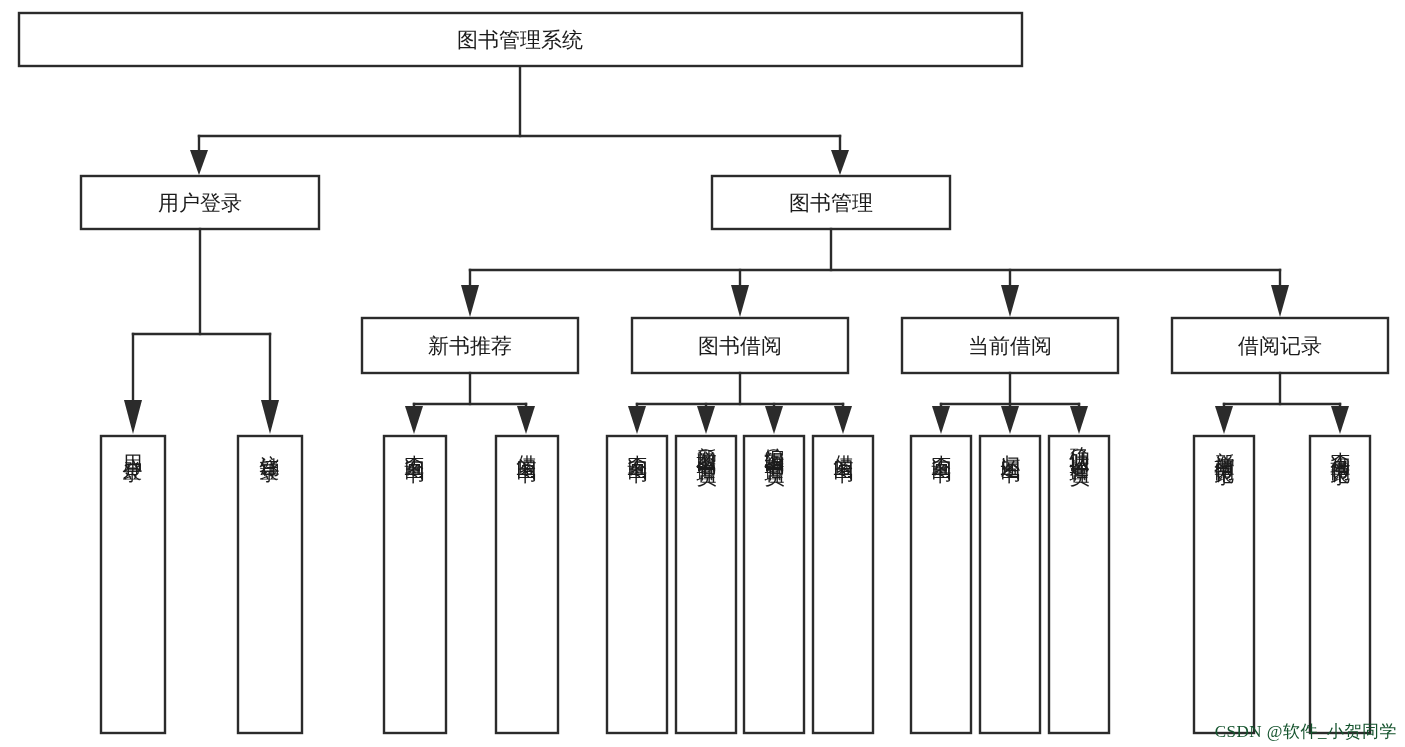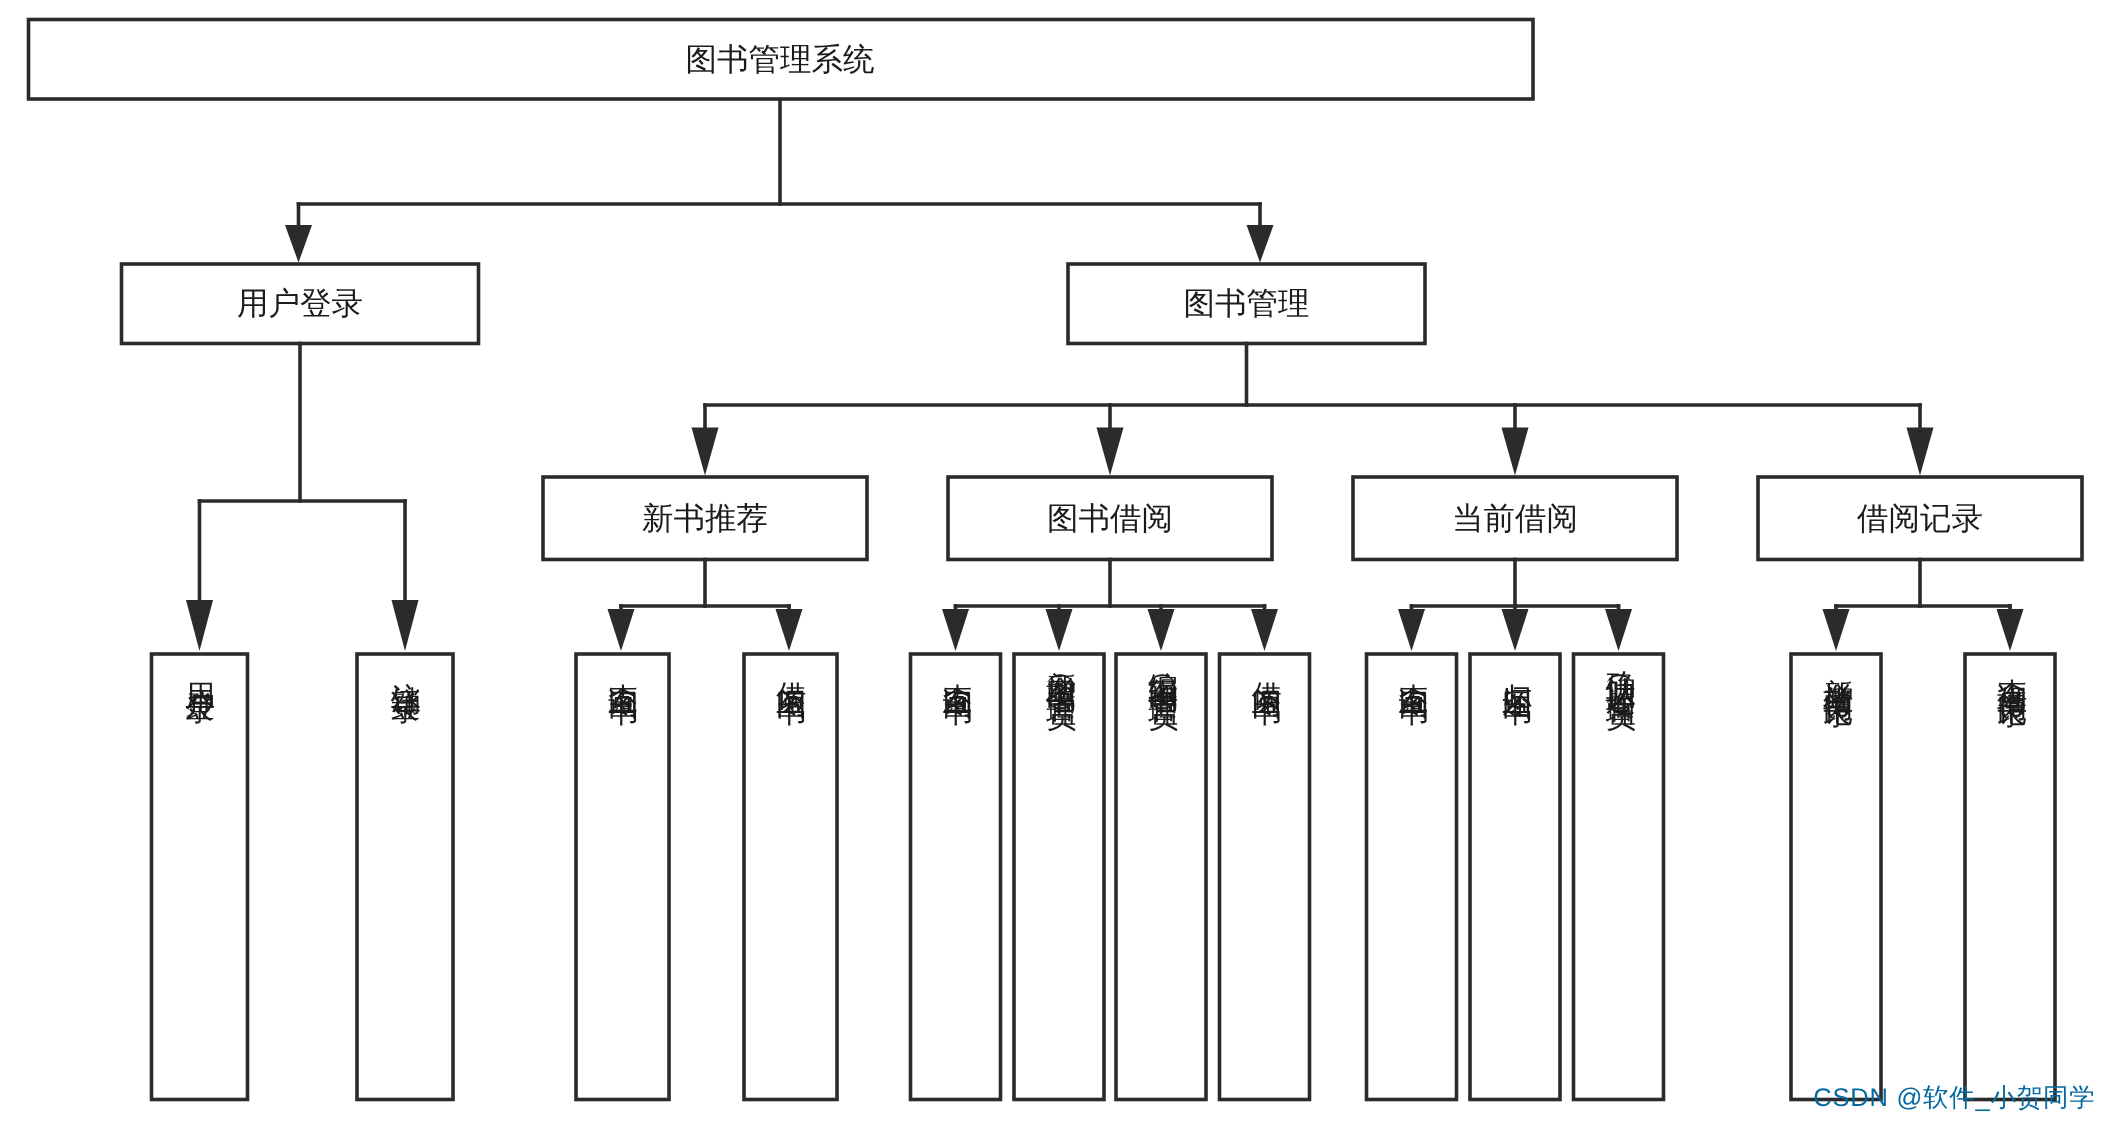--- a/index.html
+++ b/index.html
@@ -56,23 +56,23 @@
     fill: #1b1b1b;
     writing-mode: vertical-rl;
     text-orientation: upright;
     letter-spacing: 3px;
     text-anchor: middle;
   }
   .watermark {
     position: absolute;
     right: 8px;
     bottom: 4px;
-    font-family: Liberation Sans, sans-serif;
+    font-family: Liberation Serif, serif;
     font-size: 17px;
-    color: #0369a1;
+    color: #14532d;
     letter-spacing: 0.5px;
     white-space: nowrap;
     pointer-events: none;
   }
 </style>
 </head>
 <body>
 
 <div id="diagram-root">
 

